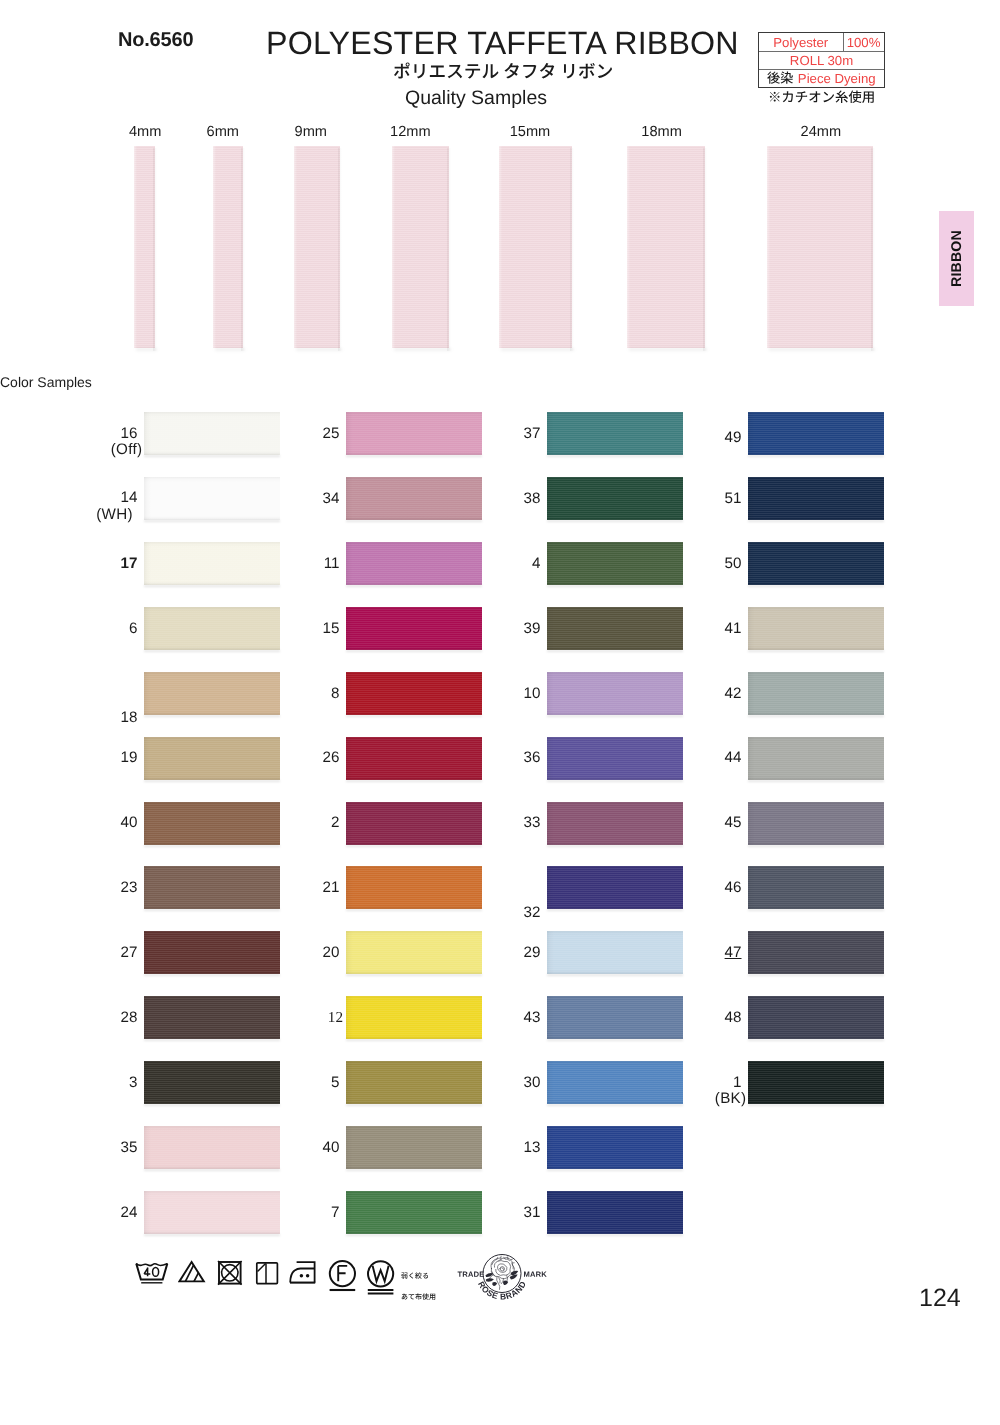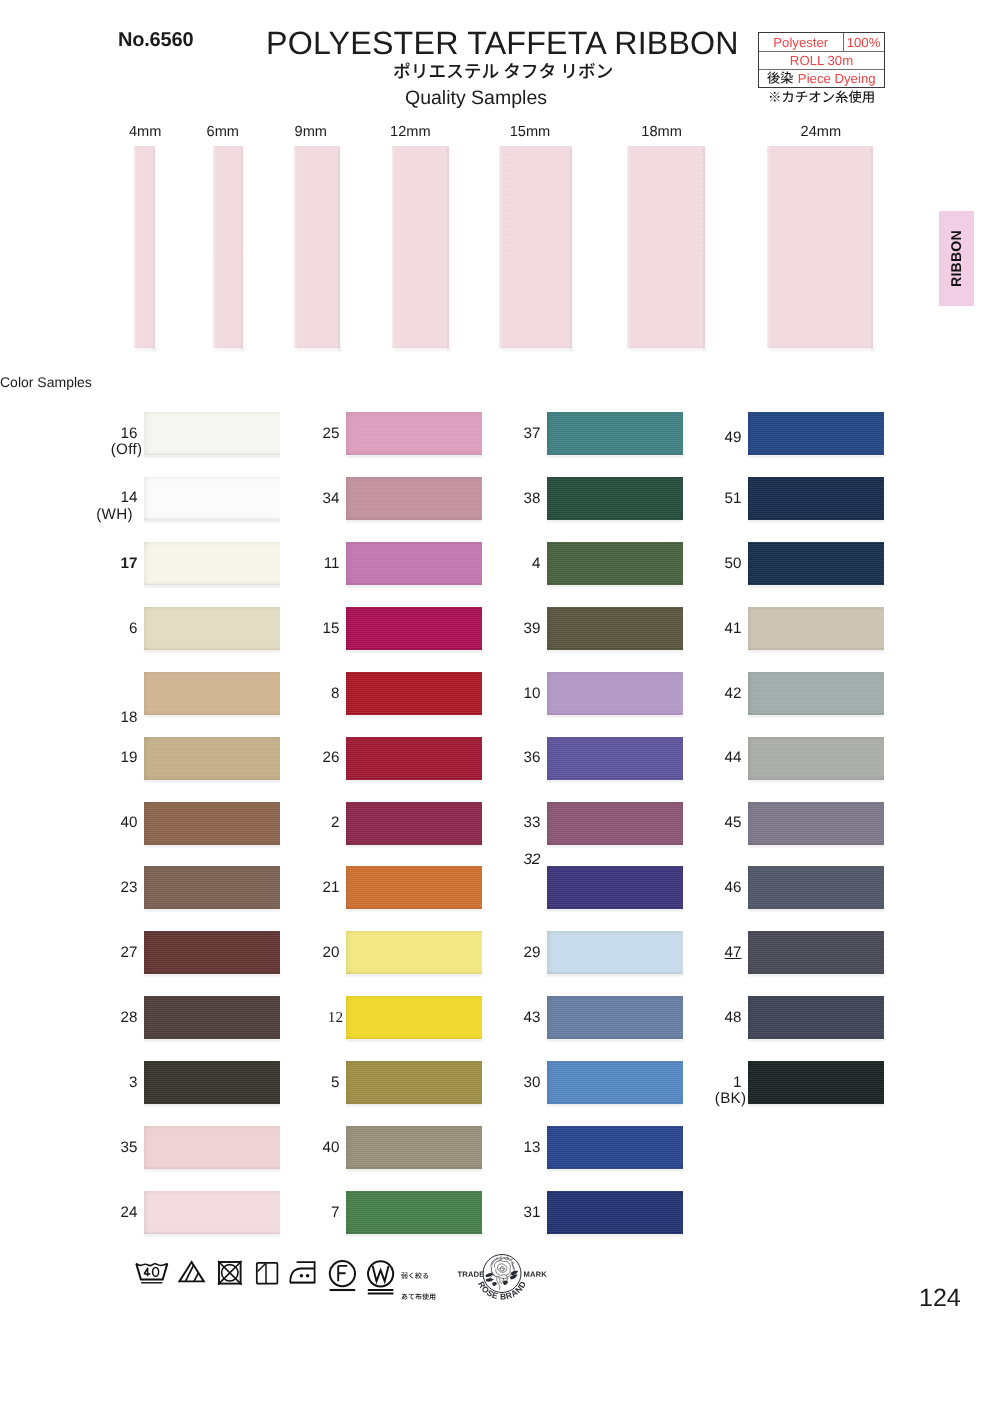--- a/index.html
+++ b/index.html
@@ -340,21 +340,21 @@
     <div class="tex"></div>
     <div class="eg"></div>
     <div class="sh"></div>
   </div>
 <div class="scode" style="left:500.5px;top:815.3px;">33</div>
 <div class="swatch" style="left:547px;top:866.4px;background:#393278;">
     <div class="tex"></div>
     <div class="eg"></div>
     <div class="sh"></div>
   </div>
-<div class="scode" style="left:500.5px;top:852px;font-style:italic;">32</div>
+<div class="scode" style="left:500.5px;top:905px;">32</div>
 <div class="swatch" style="left:547px;top:931.4px;background:#C6DAE9;">
     <div class="tex"></div>
     <div class="eg"></div>
     <div class="sh"></div>
   </div>
 <div class="scode" style="left:500.5px;top:945.2px;">29</div>
 <div class="swatch" style="left:547px;top:996.3px;background:#647CA1;">
     <div class="tex"></div>
     <div class="eg"></div>
     <div class="sh"></div>

